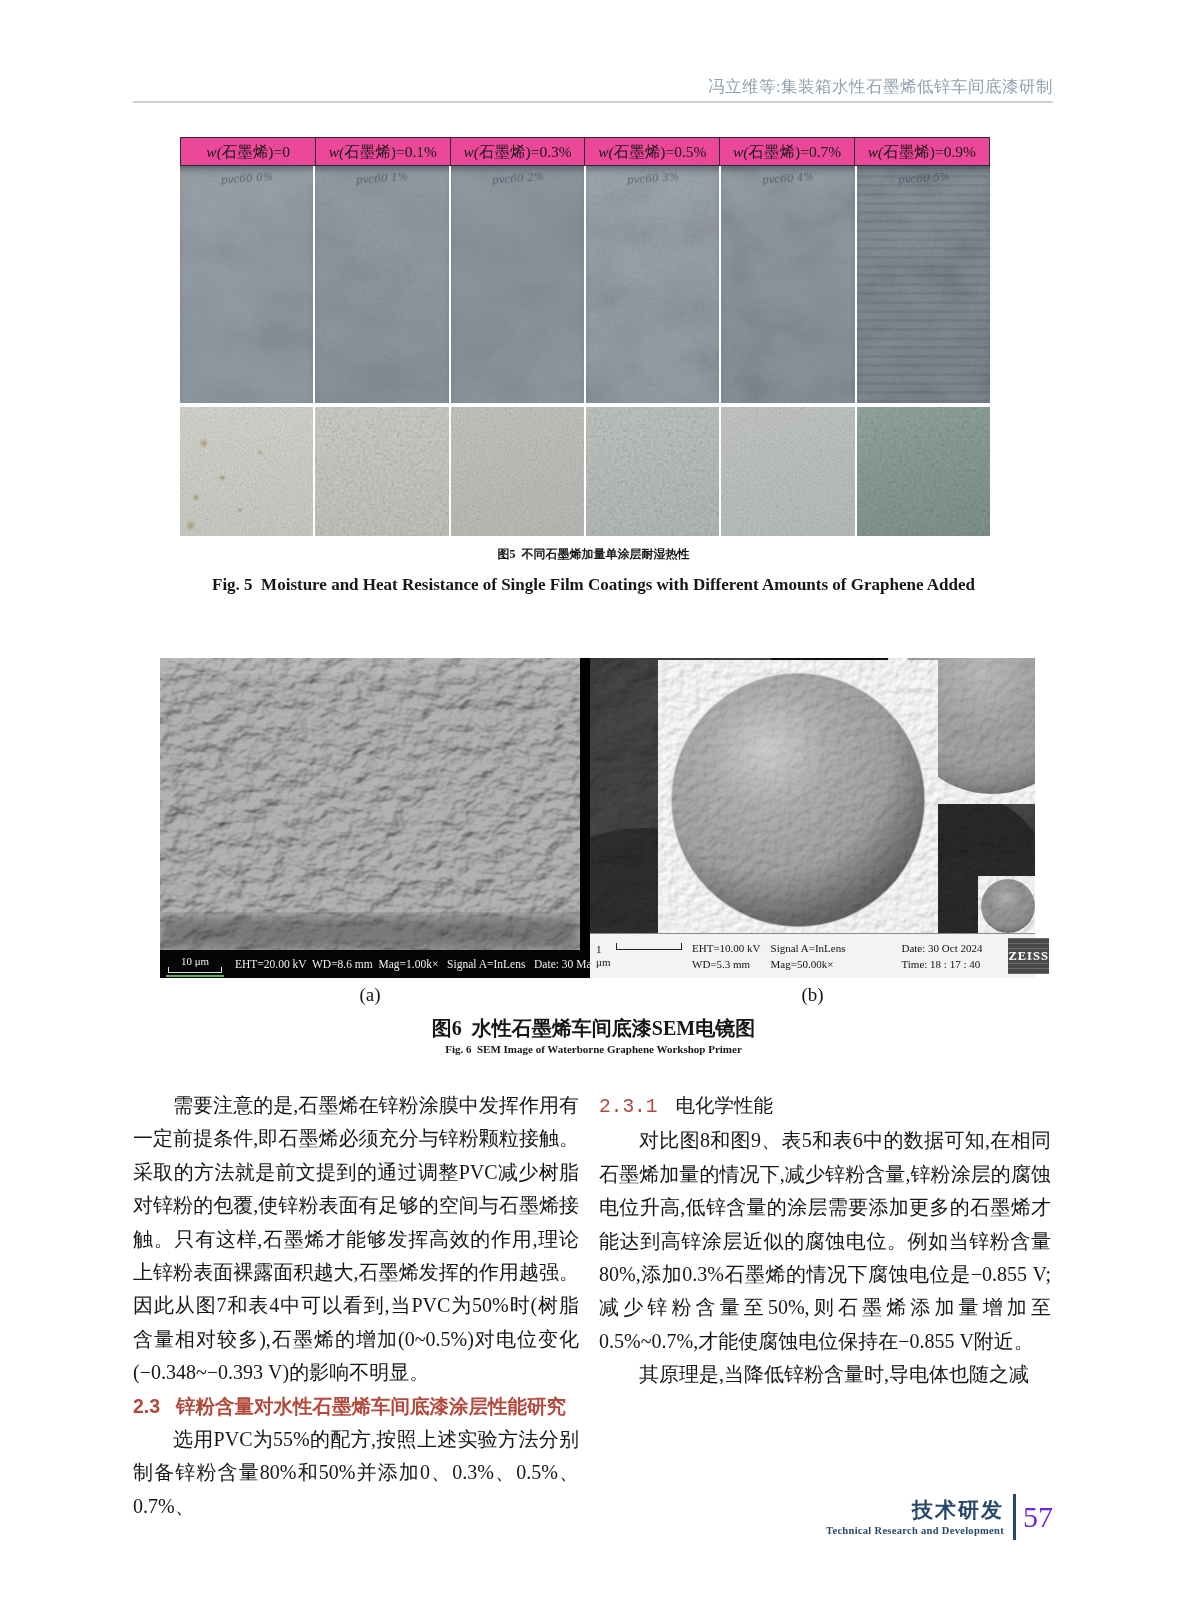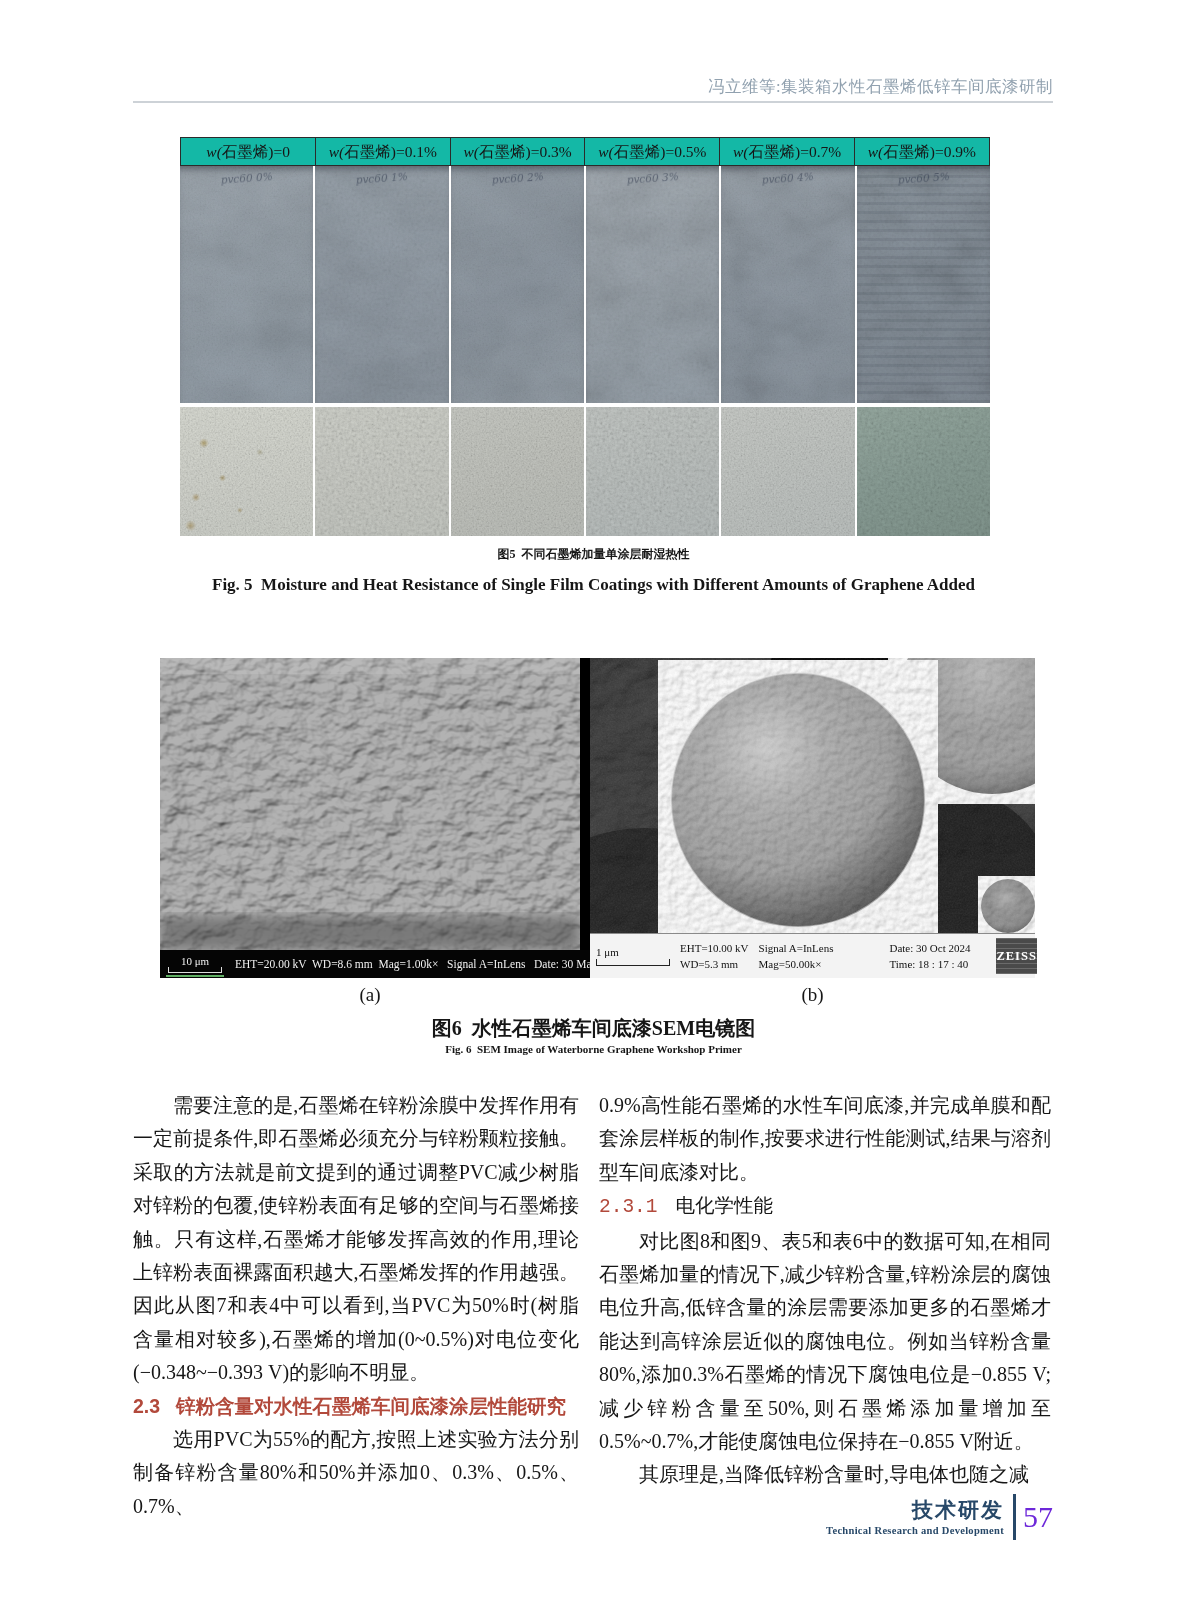--- a/index.html
+++ b/index.html
@@ -8,21 +8,21 @@
 
   
   .run-head{position:absolute;top:76px;left:133px;width:920px;text-align:right;
             font-size:16.5px;color:#91a1af;letter-spacing:.5px;}
   .head-rule{position:absolute;top:101px;left:133px;width:920px;height:2px;background:#cdd2d7;}
 
   
   .f5{position:absolute;left:180px;top:137px;width:810px;}
   .f5-head{display:flex;}
   .f5-cell{flex:1;height:27px;line-height:27px;text-align:center;font-size:15.5px;
-           border:1.5px solid #2b2b2b;margin-left:-1.5px;background:#14b8a6;white-space:nowrap;}
+           border:1.5px solid #2b2b2b;margin-left:-1.5px;background:#ec4899;white-space:nowrap;}
   .f5-cell:first-child{margin-left:0;}
   .f5-cell::first-letter{font-style:italic;}
   .f5-row1{display:flex;height:237px;}
   .f5-row2{display:flex;height:129px;margin-top:4px;}
   .panel,.spk{flex:1;position:relative;overflow:hidden;}
   .panel{border-right:2px solid #fff;box-shadow:inset 0 7px 7px -4px rgba(38,44,54,.5);}
   .panel:last-child,.spk:last-child{border-right:none;}
   .spk{border-right:2px solid #fff;}
   .tex{position:absolute;inset:0;width:100%;height:100%;display:block;}
   .mottle{mix-blend-mode:multiply;opacity:.38;}
@@ -65,21 +65,21 @@
   .sem-img{position:absolute;left:0;top:0;right:0;display:block;}
   .bar-a{position:absolute;left:0;bottom:0;width:100%;height:28px;background:#050505;color:#f2f2f2;
          display:flex;align-items:center;gap:13px;padding:0 8px;box-sizing:border-box;
          font-size:11.5px;white-space:pre;}
   .scale-a{display:flex;flex-direction:column;align-items:center;line-height:11px;font-size:11px;}
   .scale-a .bar{width:52px;height:5px;border-left:1px solid #ddd;border-right:1px solid #ddd;border-bottom:1px solid #ddd;}
   .green-line{position:absolute;left:6px;bottom:1px;width:58px;height:2px;background:#5fae62;}
   .bar-b{position:absolute;left:0;bottom:0;width:100%;height:45px;background:#f3f3f3;color:#111;
          border-top:1px solid #8a8a8a;display:flex;align-items:center;gap:10px;
          padding:2px 6px;box-sizing:border-box;font-size:11px;line-height:16px;}
-  .scale-b{width:86px;display:flex;flex-direction:column;align-items:flex-start;font-size:11px;line-height:13px;}
+  .scale-b{width:86px;display:flex;flex-direction:row;align-items:flex-start;font-size:11px;line-height:13px;}
   .scale-b .bar{width:72px;height:6px;border-left:1px solid #222;border-right:1px solid #222;border-bottom:1px solid #222;}
   .bcol{display:flex;flex-direction:column;white-space:nowrap;}
   .bcol-1{width:108px;}.bcol-2{width:112px;}.bcol-3{width:122px;margin-left:46px;}
   .zeiss{width:56px;height:36px;background:#4a4a4a;color:#fff;display:flex;align-items:center;justify-content:center;
          font-weight:bold;font-size:12.5px;letter-spacing:1px;font-family:"Liberation Serif",serif;
          background-image:repeating-linear-gradient(180deg,rgba(255,255,255,.18) 0 1px,rgba(0,0,0,0) 1px 5px);margin-left:16px;}
   .sub-label{position:absolute;width:420px;text-align:center;top:984px;font-size:19px;}
   .sub-a{left:160px;}
   .sub-b{left:590px;width:445px;}
 
@@ -342,21 +342,20 @@
 
   <div class="cap cap-cn6">图6  水性石墨烯车间底漆SEM电镜图</div>
   <div class="cap cap-en6">Fig. 6  SEM Image of Waterborne Graphene Workshop Primer</div>
 
   <div class="col col-left">
     <p class="indent">需要注意的是,石墨烯在锌粉涂膜中发挥作用有一定前提条件,即石墨烯必须充分与锌粉颗粒接触。采取的方法就是前文提到的通过调整PVC减少树脂对锌粉的包覆,使锌粉表面有足够的空间与石墨烯接触。只有这样,石墨烯才能够发挥高效的作用,理论上锌粉表面裸露面积越大,石墨烯发挥的作用越强。因此从图7和表4中可以看到,当PVC为50%时(树脂含量相对较多),石墨烯的增加(0~0.5%)对电位变化(−0.348~−0.393 V)的影响不明显。</p>
     <p class="h-sec"><span class="num">2.3</span><span>锌粉含量对水性石墨烯车间底漆涂层性能研究</span></p>
     <p class="indent">选用PVC为55%的配方,按照上述实验方法分别制备锌粉含量80%和50%并添加0、0.3%、0.5%、0.7%、</p>
   </div>
   <div class="col col-right">
-    <p>0.9%高性能石墨烯的水性车间底漆,并完成单膜和配套涂层样板的制作,按要求进行性能测试,结果与溶剂型车间底漆对比。</p>
     <p class="h-sub"><span class="num">2.3.1</span><span>电化学性能</span></p>
     <p class="indent">对比图8和图9、表5和表6中的数据可知,在相同石墨烯加量的情况下,减少锌粉含量,锌粉涂层的腐蚀电位升高,低锌含量的涂层需要添加更多的石墨烯才能达到高锌涂层近似的腐蚀电位。例如当锌粉含量80%,添加0.3%石墨烯的情况下腐蚀电位是−0.855 V;减少锌粉含量至50%,则石墨烯添加量增加至0.5%~0.7%,才能使腐蚀电位保持在−0.855 V附近。</p>
     <p class="indent">其原理是,当降低锌粉含量时,导电体也随之减</p>
   </div>
 
   <div class="footer">
     <div class="f-text">
       <div class="f-cn">技术研发</div>
       <div class="f-en">Technical Research and Development</div>
     </div>

